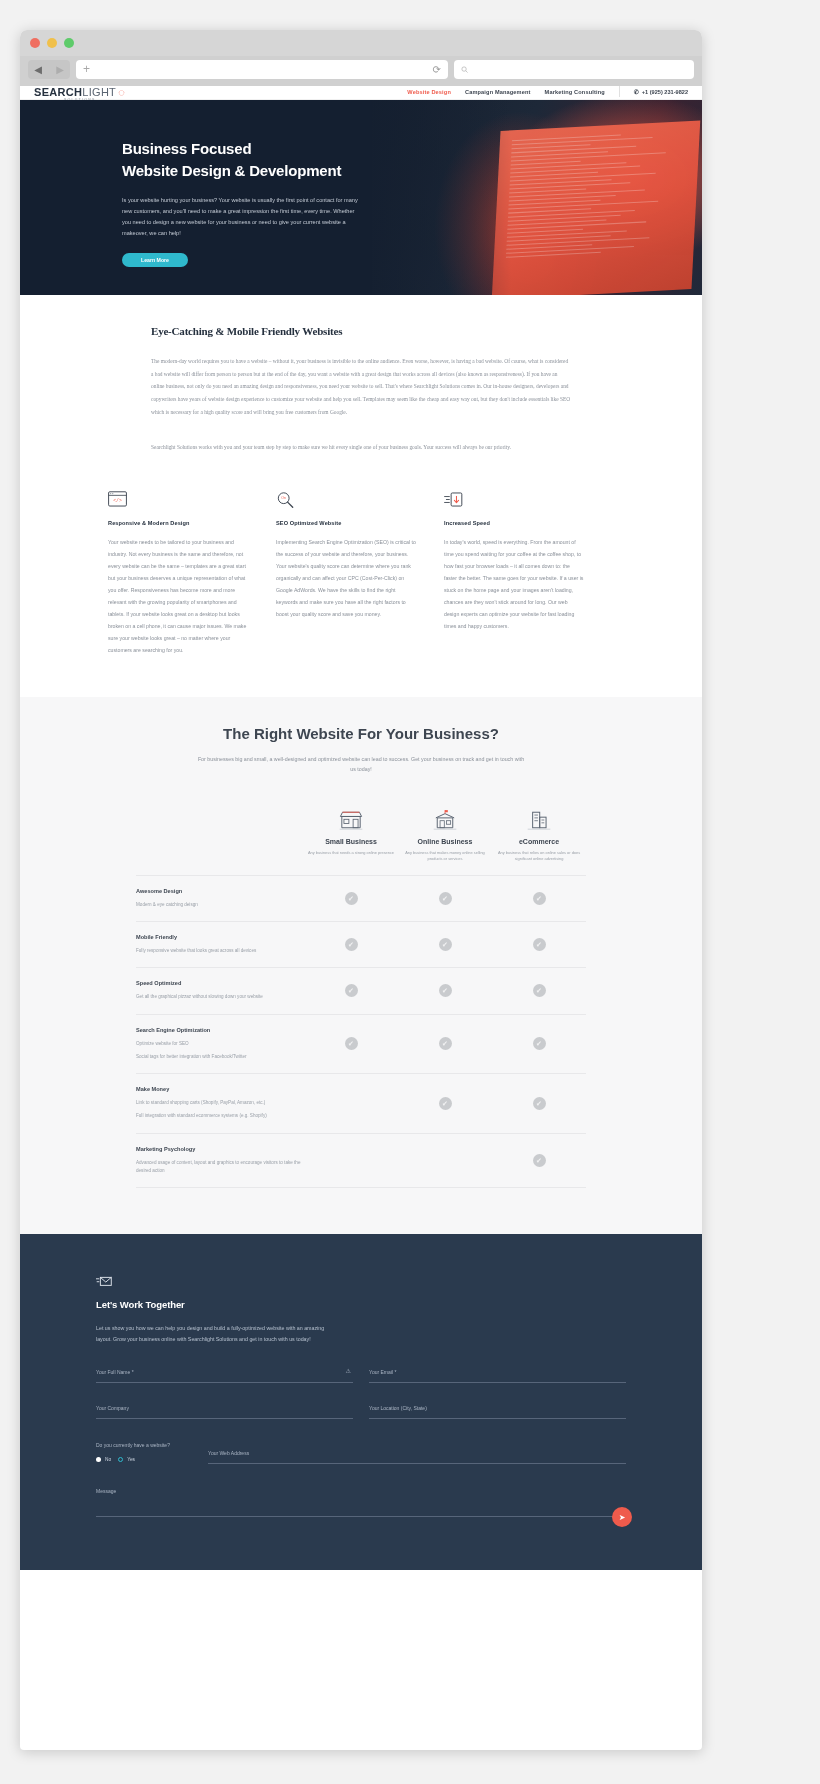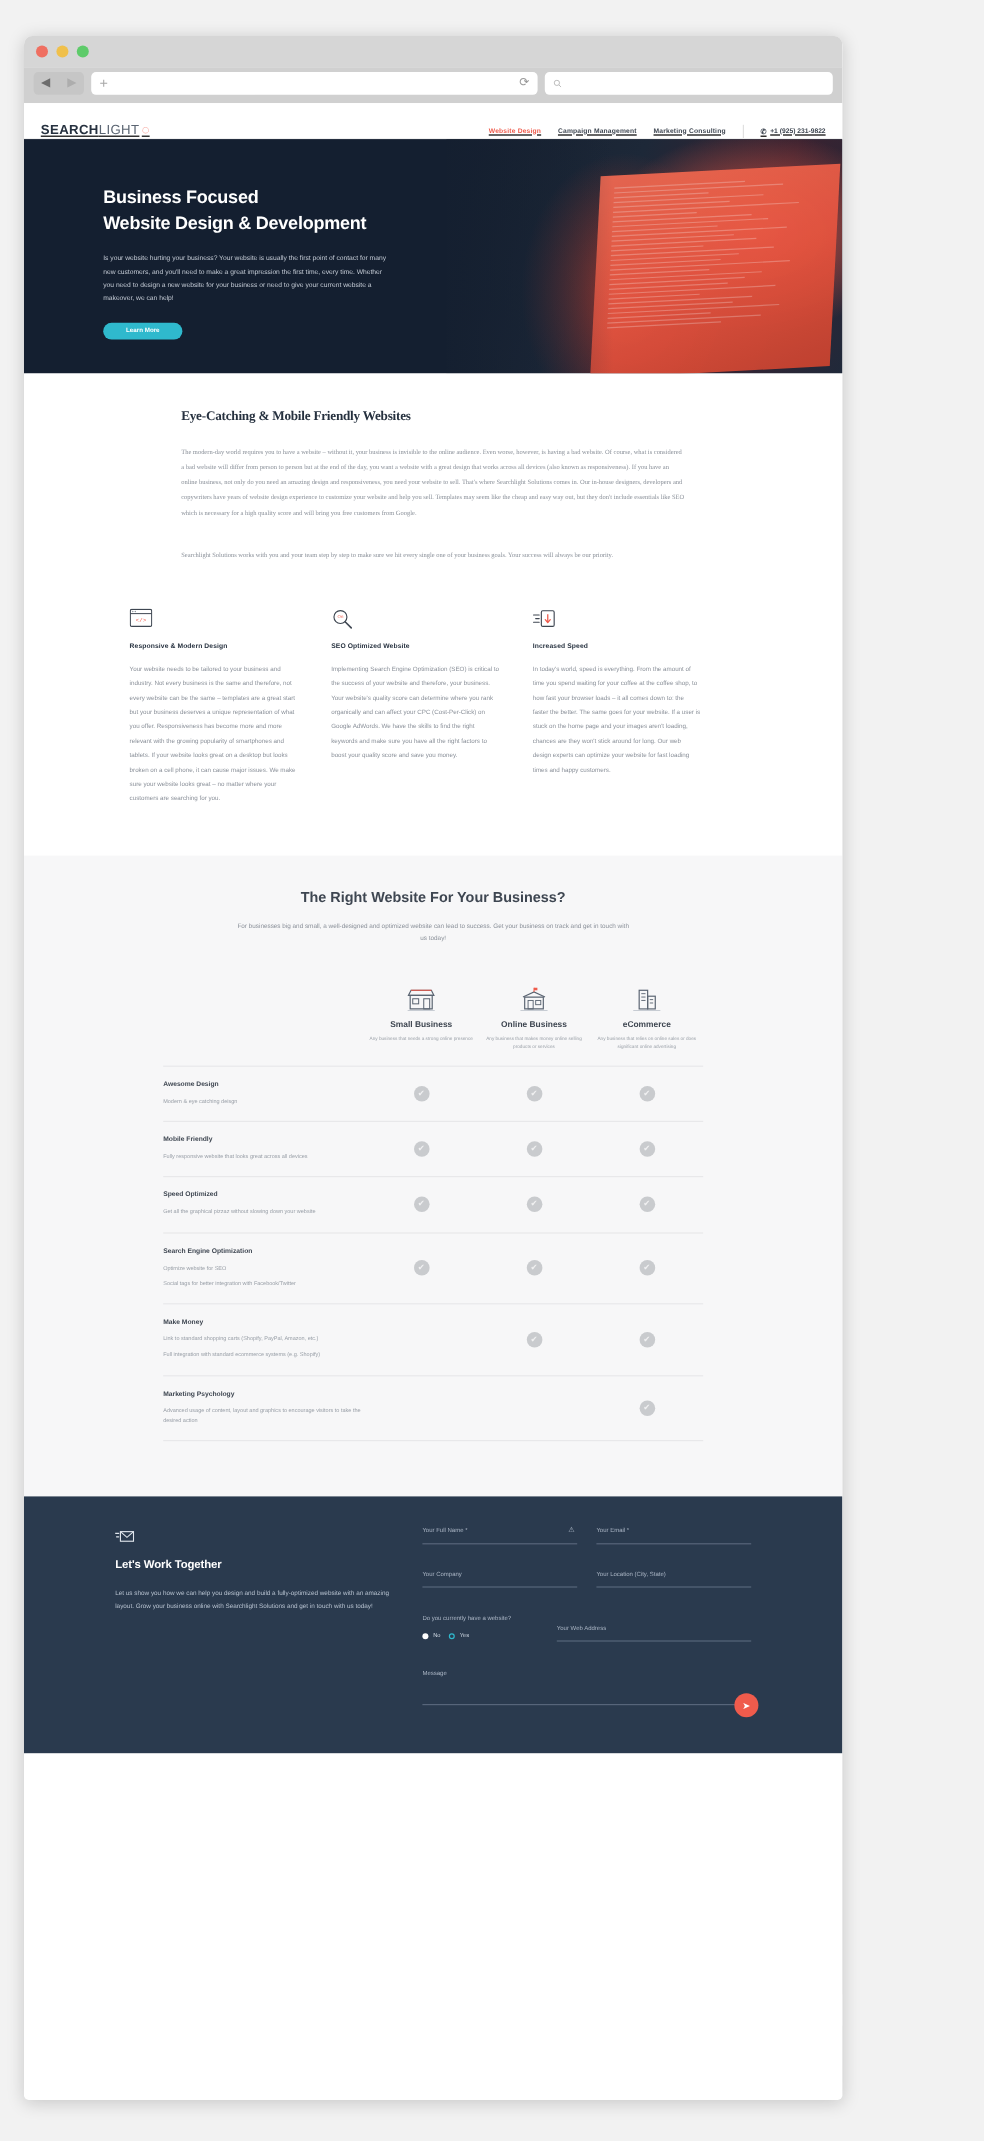--- a/index.html
+++ b/index.html
@@ -48,44 +48,44 @@
   .urlbar .plus { color: #a8a8a8; font-size: 12px; line-height: 1; }
   .urlbar .reload { position: absolute; right: 7px; color: #9a9a9a; font-size: 10px; }
   .searchbar {
     width: 240px; height: 19px; background: #fff; border-radius: 4px;
     display: flex; align-items: center; padding: 0 7px; gap: 5px;
     font-size: 9px; color: #bdbdbd;
   }
 
   
   .site-header {
-    height: 30px; background: #fff; display: flex; align-items: flex-end;
+    height: 14px; background: #fff; display: flex; align-items: flex-start;
     padding: 0 14px; justify-content: space-between;
     border-bottom: 1px solid #f0f0f0;
-    text-decoration: underline;
   }
   .logo { display: flex; align-items: baseline; gap: 0; position: relative; }
   .logo-a { font-size: 11px; font-weight: bold; color: #26313f; letter-spacing: .3px; }
   .logo-b { font-size: 11px; font-weight: 300; color: #5b6572; letter-spacing: .3px; }
   .logo-bulb { margin-left: 2px; color: #ef5b4c; font-size: 11px; line-height: 1; }
   .logo-sub {
     position: absolute; left: 30px; top: 12px;
     font-size: 3.6px; color: #8b929b; letter-spacing: 1.2px;
   }
   .nav { display: flex; align-items: center; gap: 14px; }
   .nav-link { font-size: 5.6px; font-weight: bold; color: #3e4651; letter-spacing: .15px; }
   .nav-link.active { color: #ef5b4c; }
   .nav-sep { width: 1px; height: 11px; background: #e0e0e0; }
   .nav-phone { display: flex; align-items: center; gap: 3px; font-size: 5.6px; font-weight: bold; color: #3e4651; }
   .phone-ic { color: #3e4651; font-size: 6px; }
 
   
   .hero {
     height: 195px; position: relative; overflow: hidden;
     background: #141f30;
+    padding-left: 36px;
   }
   .hero-photo {
     position: absolute; right: 0; top: 0; width: 330px; height: 195px;
     background:
       radial-gradient(ellipse 180px 120px at 78% 40%, rgba(233,90,70,.95), rgba(233,90,70,0) 70%),
       radial-gradient(ellipse 120px 160px at 45% 65%, rgba(190,60,45,.75), rgba(120,35,30,0) 72%),
       linear-gradient(115deg, #16202f 0%, #1d2838 40%, #3a2230 70%, #20293a 100%);
   }
   .hero-screen {
     position: absolute; right: 6px; top: 26px; width: 200px; height: 168px;
@@ -120,21 +120,21 @@
 
   
   .services { width: 506px; margin: 38px auto 0; display: flex; gap: 0; }
   .svc { width: 168px; padding-right: 28px; }
   .svc-icon { height: 20px; margin-bottom: 9px; }
   .svc-title { font-size: 5.6px; font-weight: bold; color: #26313f; letter-spacing: .1px; }
   .svc-text { margin-top: 11px; font-size: 5.2px; color: #8a9099; line-height: 2.3; }
 
   
   .section-grey { background: #f7f7f8; padding: 28px 0 46px; }
-  .h2-c { text-align: center; font-size: 12px; font-weight: bold; color: #3e4651; }
+  .h2-c { text-align: center; font-size: 15px; font-weight: bold; color: #3e4651; }
   .sub-c {
     width: 330px; margin: 12px auto 0; text-align: center;
     font-size: 5.3px; color: #8a9099; line-height: 2.0;
   }
   .table { width: 450px; margin: 34px auto 0; }
   .thead { display: flex; padding-bottom: 12px; }
   .th-blank { width: 168px; }
   .th { width: 94px; text-align: center; }
   .th-icon { height: 24px; margin-bottom: 5px; }
   .th-title { font-size: 7px; font-weight: bold; color: #3e4651; }
@@ -152,21 +152,21 @@
   .check {
     width: 13px; height: 13px; border-radius: 50%; background: #c9cbce;
     display: flex; align-items: center; justify-content: center;
     color: #f1f1f2; font-size: 7px; line-height: 1;
   }
   .check.empty { background: transparent; }
   .trow.last { border-bottom: 1px solid #e8e8ea; }
 
   
   .footer { background: #2a3a4e; padding: 26px 0 40px; position: relative; }
-  .footer-wrap { width: 530px; margin: 0 auto; display: flex; gap: 24px; }
+  .footer-wrap { width: 530px; margin: 13px auto; display: flex; gap: 24px; flex-direction: column; }
   .f-left { width: 232px; }
   .f-mail-icon { color: #dfe5ec; height: 16px; margin-bottom: 10px; }
   .f-h { font-size: 9.5px; font-weight: bold; color: #ffffff; letter-spacing: -.1px; }
   .f-p { margin-top: 13px; font-size: 5.3px; color: #b6c1cf; line-height: 2.1; }
   .f-right { flex: 1 1 auto; }
   .f-grid { display: flex; gap: 16px; }
   .f-field { flex: 1 1 0; margin-bottom: 22px; position: relative; }
   .f-label { font-size: 5px; color: #aab5c4; display: block; margin-bottom: 7px; }
   .f-line { height: 1px; background: #57657a; }
   .f-warn {

